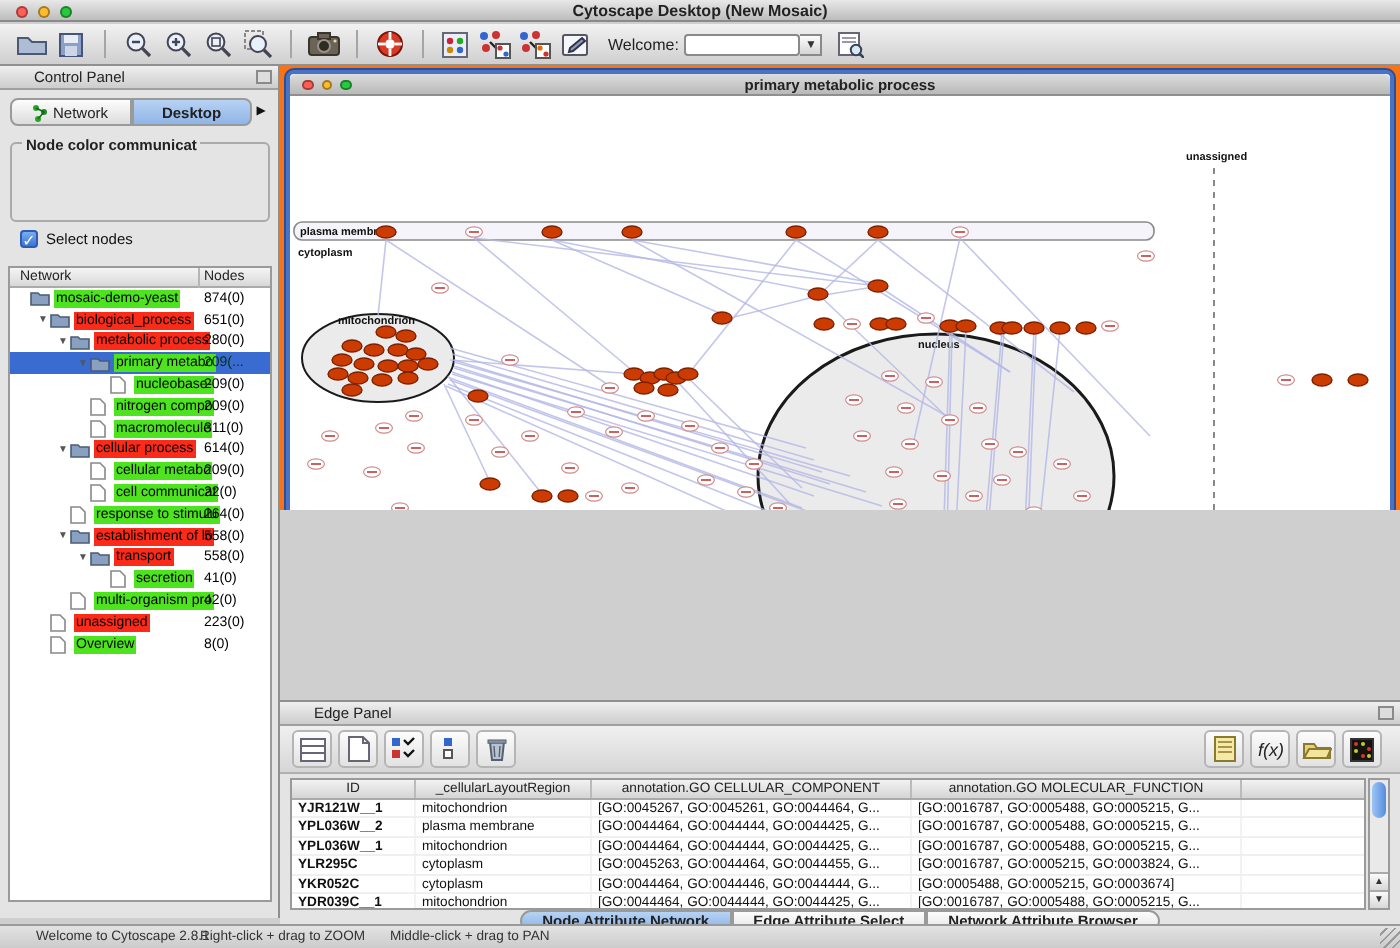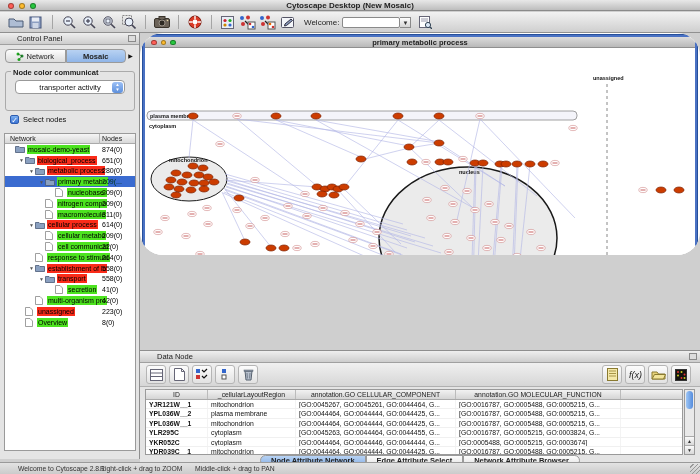--- a/index.html
+++ b/index.html
@@ -55,21 +55,21 @@
   .trow.sel{background:#3a6bd0;}
   .tarrow{width:7px;font-size:5px;color:#555;text-align:center;flex:none;}
   .ticon{flex:none;width:10px;height:8px;margin-right:2px;display:flex;align-items:center;}
   .tlbl{font-size:7px;color:#000;white-space:nowrap;overflow:hidden;padding:0 1px;line-height:9px;}
   .hl-green{background:#4de31f;}
   .hl-red{background:#fa2b19;}
   .tcnt{position:absolute;left:97px;font-size:7px;color:#000;white-space:nowrap;}
   .trow.sel .tcnt{color:#031;}
 
   
-  .mdi{position:absolute;left:140px;top:33px;width:560px;height:222px;background:#ffffff;overflow:hidden;border-radius:23px;}
+  .mdi{position:absolute;left:140px;top:33px;width:560px;height:222px;background:#f97316;overflow:hidden;}
   .strip{position:absolute;left:0;top:300px;width:560px;height:17px;display:flex;}
   .sliver{height:17px;background:#fff;position:relative;overflow:hidden;border-top:1px solid #99a;}
   .bluebar{height:17px;background:linear-gradient(90deg,#2c55a0,#4a79ce,#2c55a0);}
   .inner{position:absolute;left:3px;top:2px;width:554px;height:301px;border:2px solid #4a72c4;border-radius:4px 4px 0 0;
     box-shadow:0 0 0 1px #27509c;background:#fff;}
   .ititle{height:11px;background:linear-gradient(#dcdcdc,#b9b9b9);border-bottom:1px solid #8f8f8f;border-radius:3px 3px 0 0;position:relative;}
   .ilights{position:absolute;left:6px;top:2.5px;display:flex;gap:4px;}
   .ilight{width:5.5px;height:5.5px;border-radius:50%;border:0.5px solid rgba(0,0,0,.35);}
   .ititle .t{position:absolute;left:0;right:0;top:1px;text-align:center;font-size:7.5px;font-weight:bold;color:#222;}
   .canvas{position:absolute;left:0;top:11px;width:550px;height:287px;background:#fff;}
@@ -247,30 +247,26 @@
         <svg width="8" height="9">
             <circle cx="2" cy="2" r="1.5" fill="#2a2"></circle>
             <circle cx="6" cy="4" r="1.5" fill="#283"></circle>
             <circle cx="3" cy="7.5" r="1.5" fill="#2a2"></circle>
             <line x1="2" y1="2" x2="6" y2="4" stroke="#161" stroke-width="0.7"></line>
             <line x1="6" y1="4" x2="3" y2="7.5" stroke="#161" stroke-width="0.7"></line>
           </svg>
         <span>Network</span>
       </div>
       <div class="cptab active">
-        <span>Mosaic</span>
+        <span>Desktop</span>
       </div>
       <div class="cp-more">▶</div>
     </div>
     <div class="fieldset">
       <span class="fieldset-lbl">Node color communicat</span>
-      <div class="combo">
-        <span>transporter activity</span>
-        <span class="combo-btn">▲<br>▼</span>
-      </div>
     </div>
     <div class="chkrow">
       <span class="chk">✓</span>
       <span class="chklbl">Select nodes</span>
     </div>
     <div class="treebox">
       <div class="treehdr">
         <span class="c1">Network</span>
         <span class="div"></span>
         <span class="c2">Nodes</span>
@@ -770,21 +766,21 @@
             <ellipse cx="498" cy="142" rx="4.2" ry="2.6" fill="#ffffff" stroke="#d08a8a" stroke-width="0.6"></ellipse>
             <rect x="495.5" y="141.5" width="5" height="1" fill="#c04848" opacity="0.85"></rect>
           </svg>
         <div class="grip"></div>
       </div>
     </div>
   </div>
 
   <div class="dpanel">
     <div class="phead">
-      <span>Data Node</span>
+      <span>Edge Panel</span>
       <span class="float-ico"></span>
     </div>
     <div class="dtool">
       <span class="dbi">
         <svg width="13" height="12">
             <rect x="0.5" y="0.5" width="12" height="11" fill="#fff" stroke="#667"></rect>
             <line x1="0.5" y1="4" x2="12.5" y2="4" stroke="#667"></line>
             <line x1="0.5" y1="7.5" x2="12.5" y2="7.5" stroke="#667"></line>
           </svg>
       </span>

